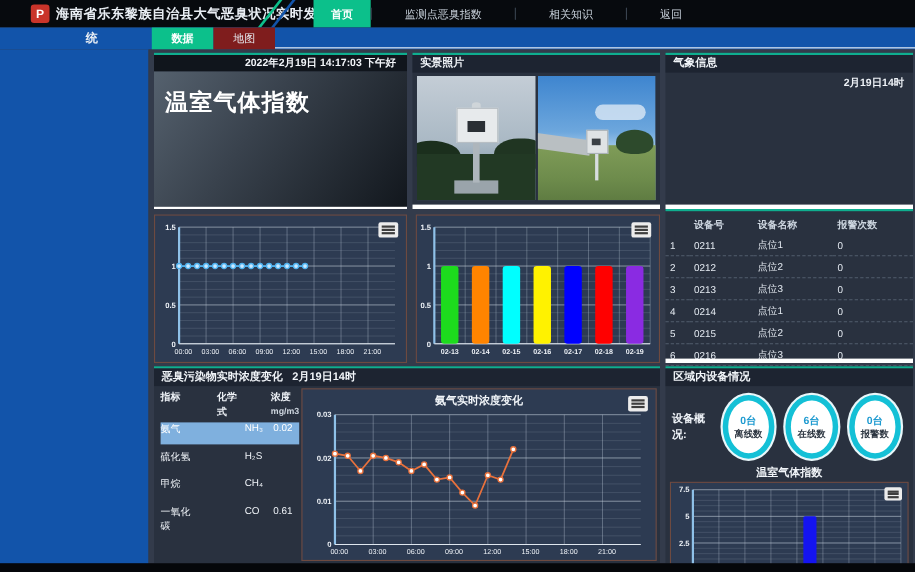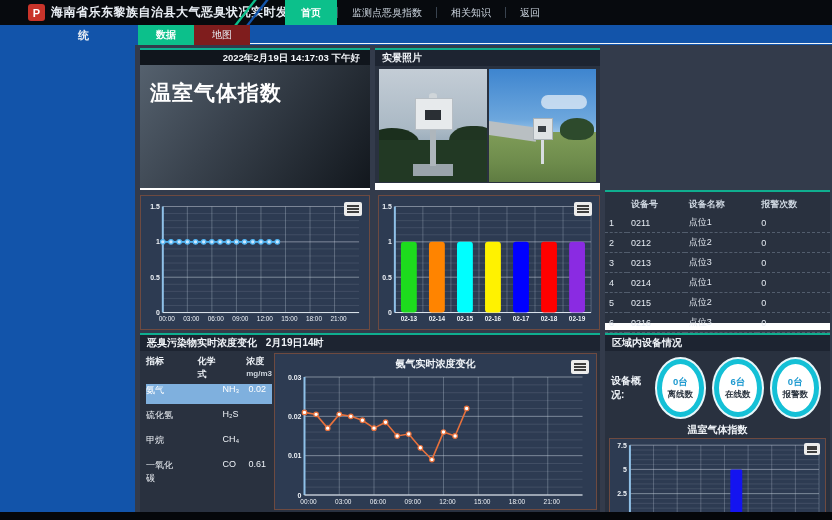--- a/index.html
+++ b/index.html
@@ -9,21 +9,21 @@
   
   .topbar{position:absolute;left:0;top:0;width:832px;height:25px;background:#070a0e;display:flex;align-items:center;}
   .logo{width:17px;height:17px;margin-left:28px;background:#c9342a;border-radius:3px;color:#fff;
         font-size:11px;font-weight:bold;display:flex;align-items:center;justify-content:center;}
   .app-title{color:#e9eef4;font-size:12px;font-weight:bold;margin-left:6px;letter-spacing:.5px;}
   .hdr-curve{position:absolute;left:244px;top:0;width:26px;height:25px;border-left:3px solid #0cc08b;
              transform:skewX(-38deg);}
   .hdr-curve2{position:absolute;left:256px;top:0;width:20px;height:25px;border-left:3px solid #1254aa;
              transform:skewX(-38deg);}
   .nav{position:absolute;left:285px;top:0;height:25px;display:flex;align-items:center;}
-  .nav-item{color:#c9d2dc;font-size:10px;padding:0 14px;height:25px;display:flex;align-items:center;cursor:pointer;}
+  .nav-item{color:#c9d2dc;font-size:10px;padding:0 30px;height:25px;display:flex;align-items:center;cursor:pointer;}
   .nav-item.active{background:#0cc08b;color:#fff;font-weight:bold;padding:0 16px;}
   .nav-sep{width:1px;height:11px;background:#39434f;}
 
   
   .subbar{position:absolute;left:0;top:25px;width:832px;height:20px;background:#1254aa;}
   .subbar .sys{position:absolute;left:78px;top:0;color:#e9eef4;font-size:11px;line-height:20px;font-weight:bold;}
   .tabs{position:absolute;left:138px;top:0;height:20px;display:flex;}
   .tab{width:56px;height:20px;display:flex;align-items:center;justify-content:center;
        font-size:10px;color:#e6ebf1;background:#7f1d1d;cursor:pointer;}
   .tab.active{background:#0cc08b;color:#fff;font-weight:bold;}
@@ -31,21 +31,21 @@
 
   
   .side{position:absolute;left:0;top:45px;width:135px;height:475px;background:#1254aa;}
   .main{position:absolute;left:135px;top:45px;width:697px;height:475px;background:#333b4b;}
   .footer{position:absolute;left:0;top:512px;width:832px;height:8px;background:#05070a;}
 
   
   .panel{position:absolute;background:#29313f;border-top:2px solid #0fae8f;box-sizing:border-box;}
   .panel-hd{height:16px;line-height:16px;background:#1d2431;color:#f0f4f8;font-size:10px;
             font-weight:bold;padding-left:7px;}
-  .panel.bb{border-bottom:7px solid #ffffff;}
+  .panel.bb{border-bottom:4px solid #ffffff;}
 
   
   .datetime-bar{height:15px;background:#10151c;color:#f2f5f9;font-size:9.5px;font-weight:bold;
                 text-align:right;padding-right:10px;line-height:15px;}
   .headline-body{height:123px;background:linear-gradient(125deg,#55616e 0%,#39424d 40%,#12171d 100%);}
   .headline{color:#ffffff;font-size:21px;font-weight:bold;padding:14px 0 0 10px;letter-spacing:1px;}
 
   
   .photos{display:flex;gap:2px;padding:3px 4px 0 4px;}
   .photo{position:relative;width:108px;height:113px;overflow:hidden;}
@@ -168,20 +168,24 @@
             <div class="ph2-ground"></div>
           <div class="ph2-tree"></div>
             <div class="ph2-wall"></div>
             <div class="ph2-pole"></div>
           <div class="ph2-box"></div>
             <div class="ph2-scr"></div>
         </div>
       </div>
     </div>
 
+    <div class="panel bb" style="left:470px;top:3px;width:225px;height:142px;">
+      <div class="panel-hd">气象信息</div>
+      <div class="weather-time">2月19日14时</div>
+    </div>
 
     <div class="chart-box" style="left:5px;top:150px;width:230px;height:135px;">
       <div id="chart-greenhouse" style="width:100%;height:100%;"><svg viewBox="0 0 230 133" width="100%" height="100%">
             <line x1="22" x2="220" y1="117" y2="117" stroke="rgba(195,205,220,0.28)" stroke-width="0.5"></line>
             <line x1="22" x2="220" y1="109.86666666666667" y2="109.86666666666667" stroke="rgba(195,205,220,0.28)" stroke-width="0.5"></line>
             <line x1="22" x2="220" y1="102.73333333333333" y2="102.73333333333333" stroke="rgba(195,205,220,0.28)" stroke-width="0.5"></line>
             <line x1="22" x2="220" y1="95.6" y2="95.6" stroke="rgba(195,205,220,0.28)" stroke-width="0.5"></line>
             <line x1="22" x2="220" y1="88.46666666666667" y2="88.46666666666667" stroke="rgba(195,205,220,0.28)" stroke-width="0.5"></line>
             <line x1="22" x2="220" y1="81.33333333333334" y2="81.33333333333334" stroke="rgba(195,205,220,0.28)" stroke-width="0.5"></line>
             <line x1="22" x2="220" y1="74.2" y2="74.2" stroke="rgba(195,205,220,0.28)" stroke-width="0.5"></line>

